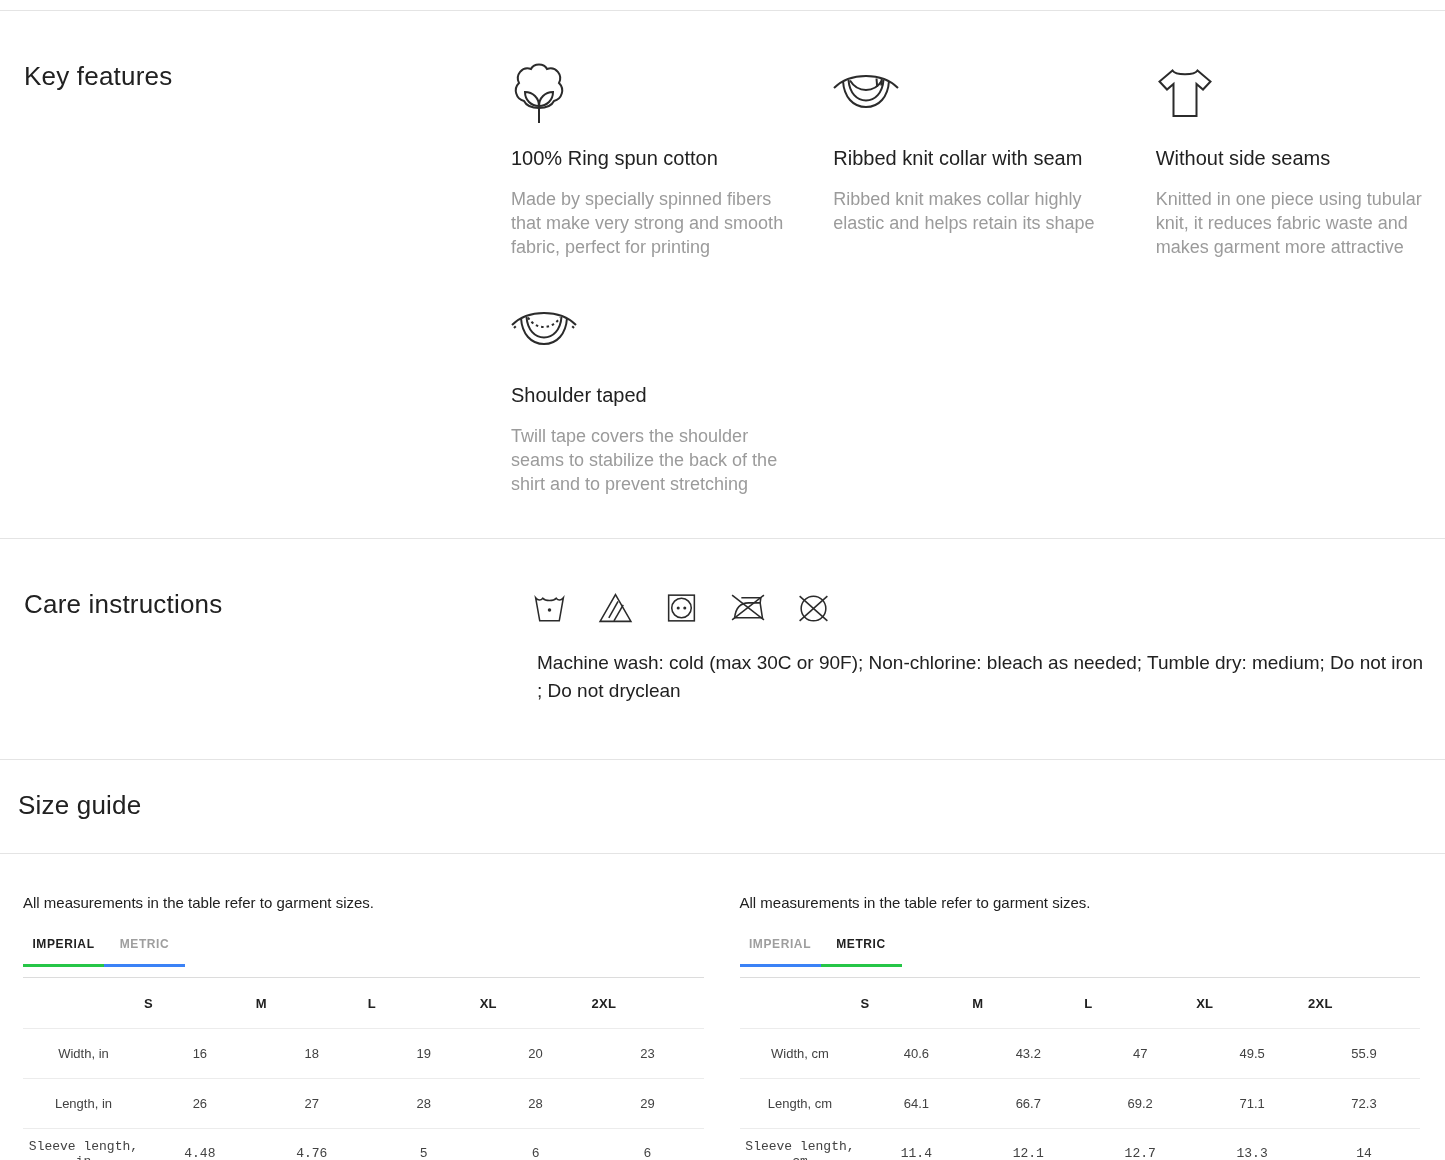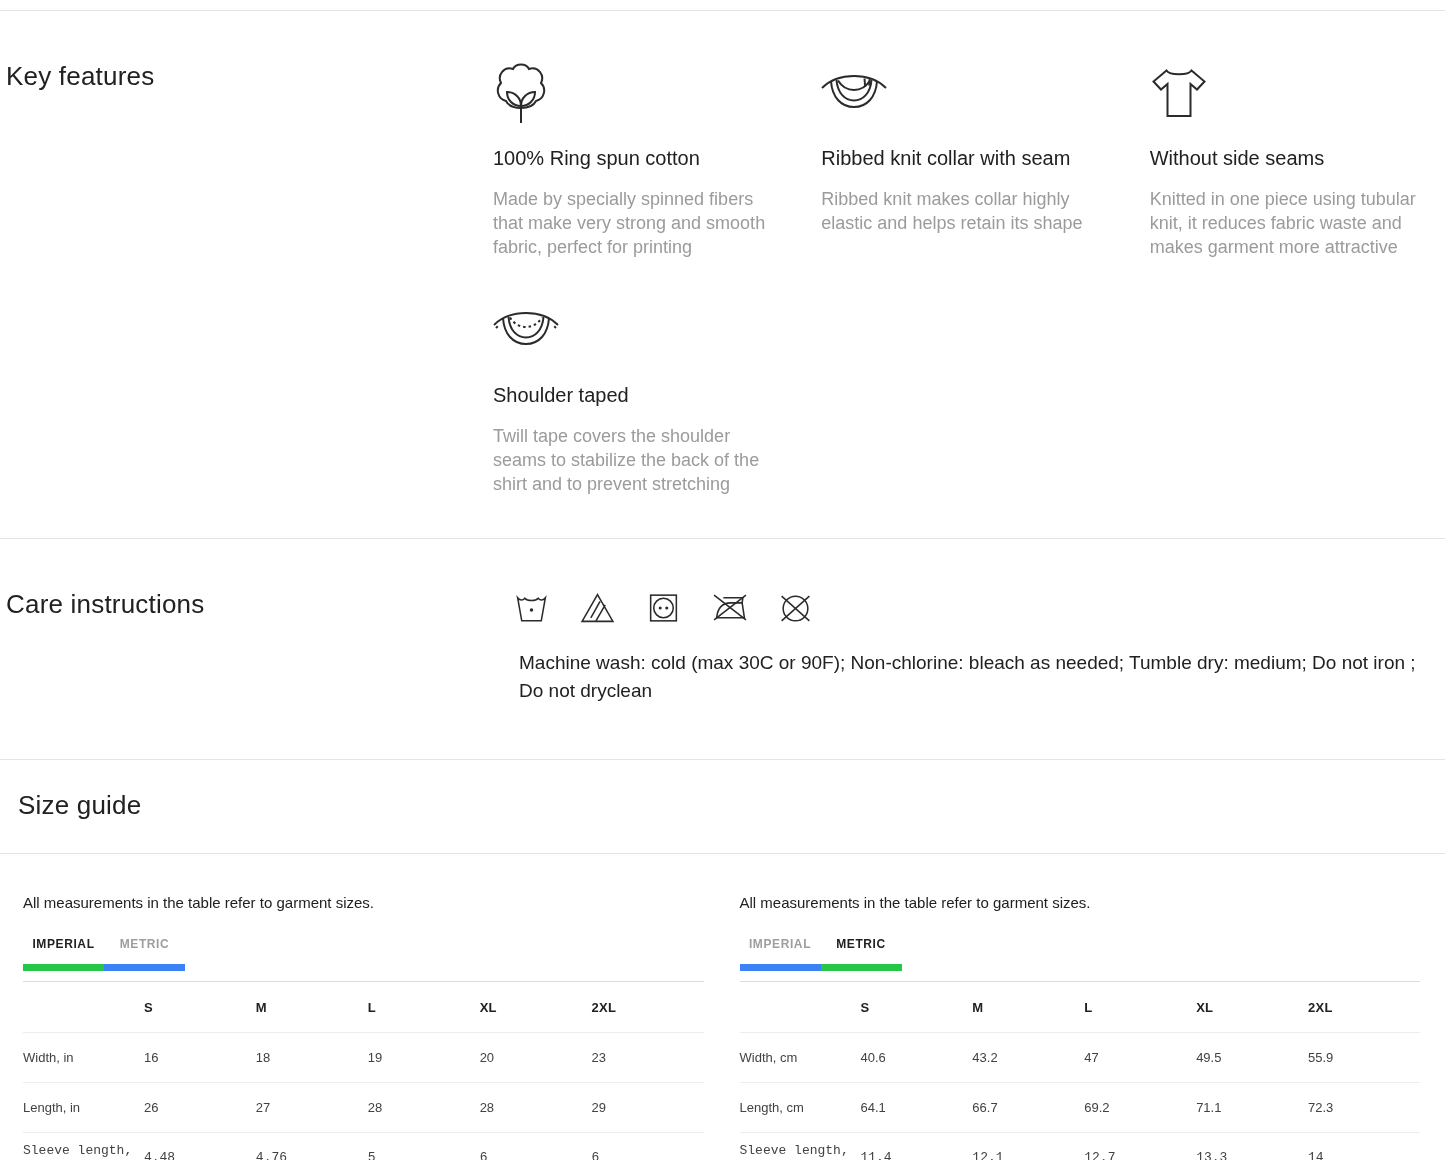--- a/index.html
+++ b/index.html
@@ -6,21 +6,21 @@
   html,body { margin:0; padding:0; background:#ffffff; }
   body {
     width:1445px; min-height:1160px;
     font-family:"Liberation Sans", sans-serif;
     color:#212121;
   }
   .divider { border-top:1px solid #e4e4e4; height:0; }
   .top-space { height:10px; }
 
   
-  .row-section { display:flex; align-items:flex-start; padding:50px 15px 42px 6px; }
+  .row-section { display:flex; align-items:flex-start; padding:50px 15px 42px 24px; }
   .section-heading {
     flex:0 0 487px; margin:0;
     font-size:26px; font-weight:400; color:#212121; letter-spacing:0.2px;
     line-height:30px;
   }
   .section-content { flex:1; min-width:0; }
 
   
   .features-grid {
     flex:1; display:grid;
@@ -42,35 +42,35 @@
 
   
   .tables-section { display:flex; gap:36px; padding:40px 25px 35px 23px; }
   .size-col { flex:1; min-width:0; }
   .note { margin:0 0 26px 0; font-size:15px; color:#212121; }
   .tabs { display:flex; }
   .tab {
     width:81px; text-align:center; cursor:pointer;
     font-size:12px; font-weight:700; letter-spacing:0.6px;
     color:#9e9e9e; padding-bottom:13px;
-    border-bottom:7px solid #3b82f6;
+    border-bottom:3px solid #3b82f6;
   }
   .tab.active { color:#212121; border-bottom-color:#26c647; }
 
   table { width:100%; border-collapse:collapse; margin-top:10px; border-top:1px solid #dcdcdc; }
   col.c-label { width:121px; }
   col.c-size  { width:112px; }
   thead th {
     height:51px; font-size:13px; font-weight:700; color:#212121;
     text-align:left; border-bottom:1px solid #ececec; letter-spacing:0.3px;
     padding:0;
   }
   tbody td {
     height:50px; font-size:13px; color:#424242;
-    text-align:left; border-bottom:1px solid #ececec; padding:0;
+    text-align:center; border-bottom:1px solid #ececec; padding:0;
   }
   tbody tr:last-child td { border-bottom:none;font-family:Liberation Mono, monospace; }
 
   svg { display:block; }
   .stroke { fill:none; stroke:#2b2b2b; stroke-width:2; }
   .stroke-thin { fill:none; stroke:#2b2b2b; stroke-width:1.5; }
   .dot { fill:#2b2b2b; stroke:none; }
 </style>
 </head>
 <body>

